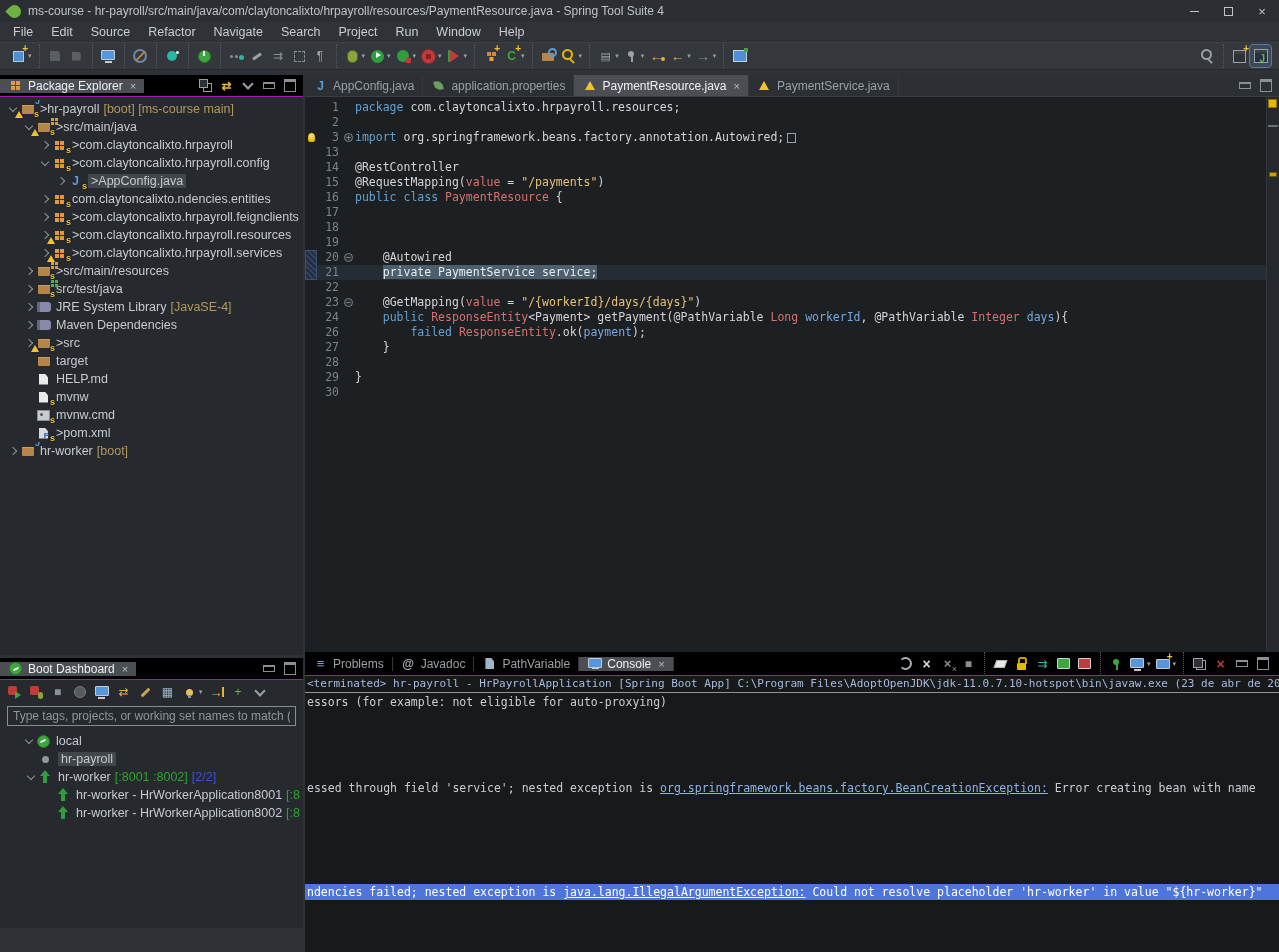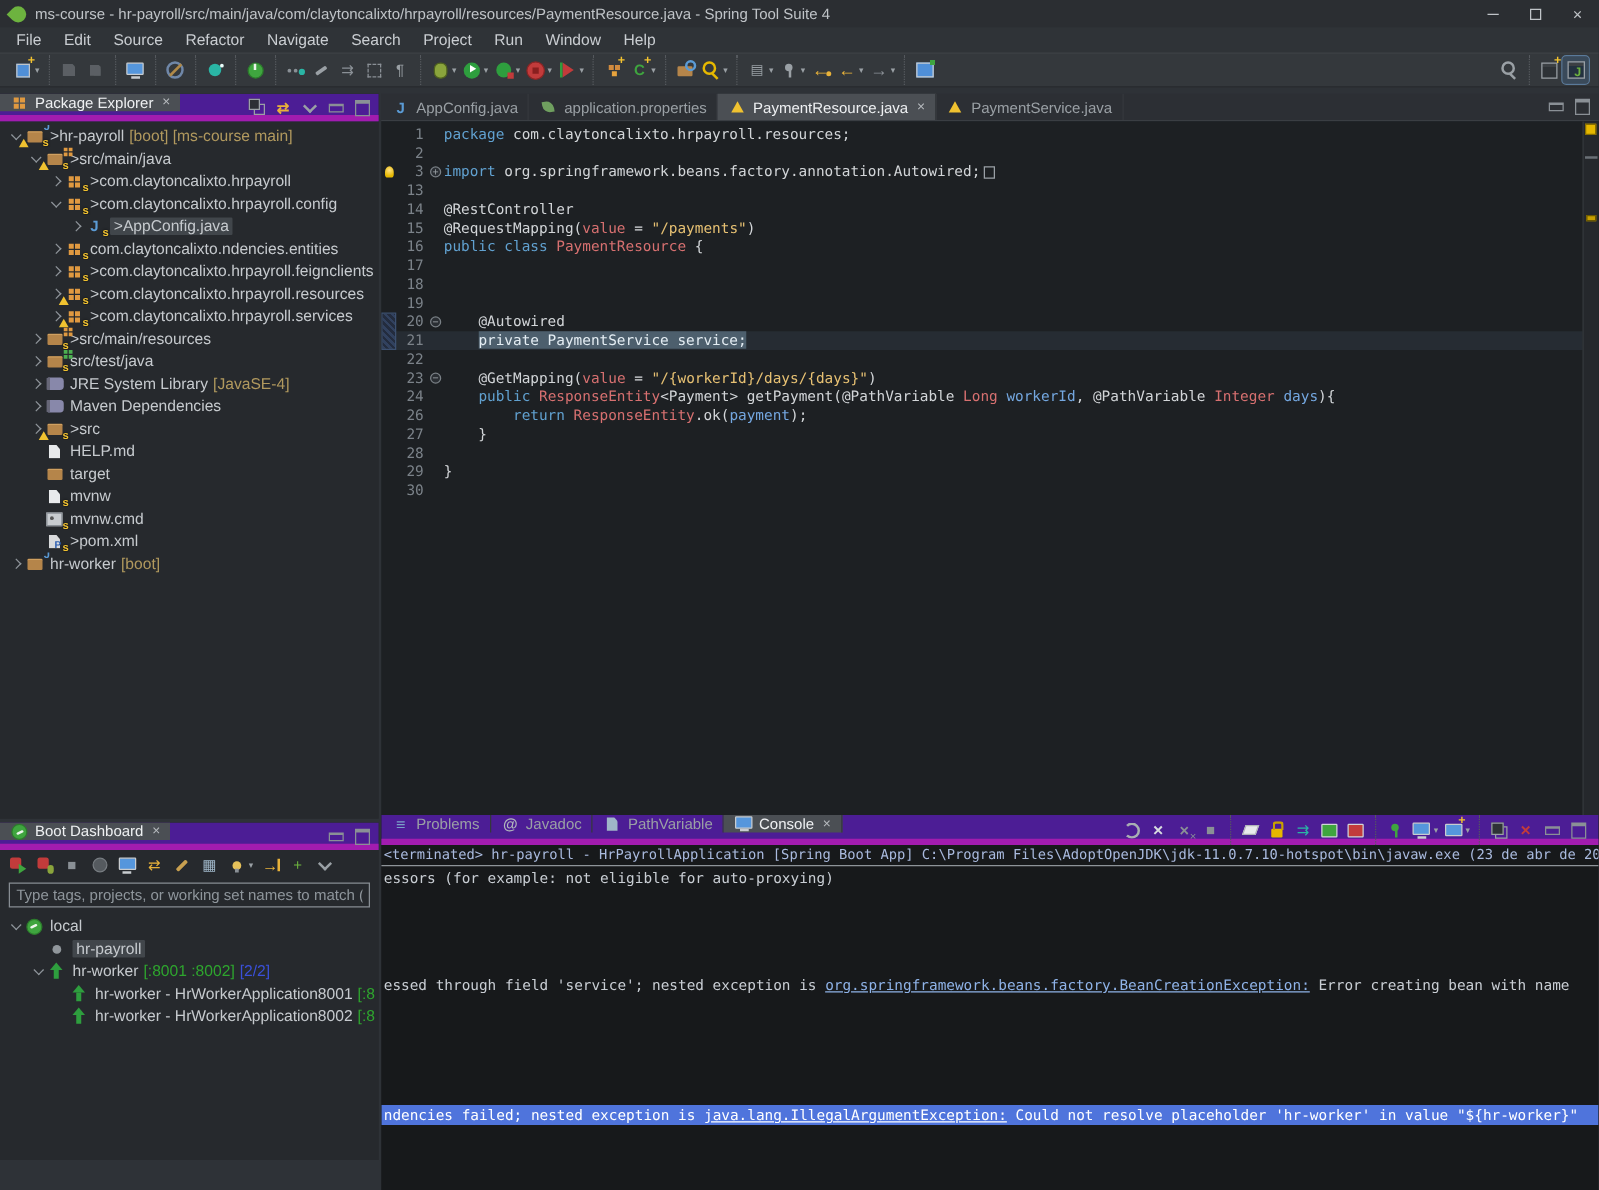--- a/index.html
+++ b/index.html
@@ -30,21 +30,21 @@
 
   
   .main{display:flex;height:882px;padding-top:5px}
   .leftcol{width:303px;flex:none;display:flex;flex-direction:column}
   .rightcol{flex:1;margin-left:2px;display:flex;flex-direction:column;min-width:0}
   .panel{background:#26292d;display:flex;flex-direction:column;overflow:hidden}
   .pe{height:580px}
   .bd{height:270px;margin-top:3px}
 
   
-  .phead{height:22px;display:flex;align-items:flex-start;background:#4c1d95;border-bottom:5px solid #a21caf;font-size:12px;flex:none}
+  .phead{height:22px;display:flex;align-items:center;background:#000000;border-bottom:1px solid #a21caf;font-size:12px;flex:none}
   .ptab,.etab{display:flex;align-items:center;gap:5px;padding:0 8px;color:#9aa0a5;white-space:nowrap}
   .ptab.act,.etab.act{background:#4b4f54;color:#eef0f2}
   .tclose{color:#b8bcc0;font-size:11px;margin-left:2px}
   .phicons{margin-left:auto;display:flex;align-items:center;padding-right:3px}
   .ticn2{position:relative;width:15px;height:13px;display:inline-flex;align-items:center;justify-content:center;flex:none;font-size:11px}
 
   
   .pbody{position:relative;flex:1;font-size:12.5px;padding-top:3px;overflow:hidden}
   .trow{display:flex;align-items:center;height:18px;white-space:nowrap;overflow:hidden}
   .chev{width:13px;flex:none;display:flex;justify-content:center;align-items:center}
@@ -513,27 +513,27 @@
             <span class="chev xr"></span>
             <span class="ticn ic-folder">
               <i class="ovl ovl-warn"></i>
               <i class="ovl ovl-s">s</i>
             </span>
             <span class="pfx">&gt; </span>
             <span class="tlabel">src</span>
           </div>
           <div class="trow" style="padding-left: 22px;">
             <span class="chev xh"></span>
+            <span class="ticn ic-folder"></span>
+            <span class="tlabel">target</span>
+          </div>
+          <div class="trow" style="padding-left: 22px;">
+            <span class="chev xh"></span>
             <span class="ticn ic-file"></span>
             <span class="tlabel">HELP.md</span>
-          </div>
-          <div class="trow" style="padding-left: 22px;">
-            <span class="chev xh"></span>
-            <span class="ticn ic-folder"></span>
-            <span class="tlabel">target</span>
           </div>
           <div class="trow" style="padding-left: 22px;">
             <span class="chev xh"></span>
             <span class="ticn ic-file">
               <i class="ovl ovl-s">s</i>
             </span>
             <span class="tlabel">mvnw</span>
           </div>
           <div class="trow" style="padding-left: 22px;">
             <span class="chev xh"></span>
@@ -611,21 +611,21 @@
           </span>
           <span class="tbi">
             <span class="ic" style="color: rgb(109, 179, 63);">+</span>
           </span>
           <span class="tbi">
             <span class="ic ic-chevdown"></span>
           </span>
         </div>
       <input class="bdfilter" placeholder="Type tags, projects, or working set names to match (in" style="">
       <div class="bdtree">
-          <div class="trow" style="padding-left: 6px;">
+          <div class="trow" style="padding-left: 22px;">
             <span class="chev xd"></span>
             <span class="ticn ic-spring"></span>
             <span class="tlabel">local</span>
           </div>
           <div class="trow" style="padding-left: 24px;">
             <span class="chev xh"></span>
             <span class="ticn ic-dotgray"></span>
             <span class="selbox">
               <span class="tlabel">hr-payroll</span>
             </span>
@@ -697,21 +697,21 @@
           <div class="cline"><span class="cmargin"></span><span class="lnum">15</span><span class="fold"></span><span class="ccode"><span class="tk-ann">@RequestMapping</span><span class="tk-pl">(</span><span class="tk-attr">value</span><span class="tk-pl"> = </span><span class="tk-str">"/payments"</span><span class="tk-pl">)</span></span></div>
           <div class="cline"><span class="cmargin"></span><span class="lnum">16</span><span class="fold"></span><span class="ccode"><span class="tk-kw">public class </span><span class="tk-cls">PaymentResource</span><span class="tk-pl"> {</span></span></div>
           <div class="cline"><span class="cmargin"></span><span class="lnum">17</span><span class="fold"></span><span class="ccode"></span></div>
           <div class="cline"><span class="cmargin"></span><span class="lnum">18</span><span class="fold"></span><span class="ccode"></span></div>
           <div class="cline"><span class="cmargin"></span><span class="lnum">19</span><span class="fold"></span><span class="ccode"></span></div>
           <div class="cline"><span class="cmargin"></span><span class="lnum">20</span><span class="fold"><i class="fmark">−</i></span><span class="ccode"><span class="tk-pl">    </span><span class="tk-ann">@Autowired</span></span></div>
           <div class="cline cur"><span class="cmargin"></span><span class="lnum">21</span><span class="fold"></span><span class="ccode"><span class="tk-pl">    </span><span class="tk-sel">private PaymentService service;</span></span></div>
           <div class="cline"><span class="cmargin"></span><span class="lnum">22</span><span class="fold"></span><span class="ccode"></span></div>
           <div class="cline"><span class="cmargin"></span><span class="lnum">23</span><span class="fold"><i class="fmark">−</i></span><span class="ccode"><span class="tk-pl">    </span><span class="tk-ann">@GetMapping</span><span class="tk-pl">(</span><span class="tk-attr">value</span><span class="tk-pl"> = </span><span class="tk-str">"/{workerId}/days/{days}"</span><span class="tk-pl">)</span></span></div>
           <div class="cline"><span class="cmargin"></span><span class="lnum">24</span><span class="fold"></span><span class="ccode"><span class="tk-pl">    </span><span class="tk-kw">public</span><span class="tk-pl"> </span><span class="tk-cls">ResponseEntity</span><span class="tk-pl">&lt;Payment&gt; getPayment(</span><span class="tk-ann">@PathVariable</span><span class="tk-pl"> </span><span class="tk-cls">Long</span><span class="tk-pl"> </span><span class="tk-par">workerId</span><span class="tk-pl">, </span><span class="tk-ann">@PathVariable</span><span class="tk-pl"> </span><span class="tk-cls">Integer</span><span class="tk-pl"> </span><span class="tk-par">days</span><span class="tk-pl">){</span></span></div>
-          <div class="cline"><span class="cmargin"></span><span class="lnum">26</span><span class="fold"></span><span class="ccode"><span class="tk-pl">        </span><span class="tk-kw">return</span><span class="tk-pl"> </span><span class="tk-cls">ResponseEntity</span><span class="tk-pl">.ok(</span><span class="tk-par">payment</span><span class="tk-pl">);</span></span></div>
+          <div class="cline"><span class="cmargin"></span><span class="lnum">26</span><span class="fold"></span><span class="ccode"><span class="tk-pl">        </span><span class="tk-kw">failed</span><span class="tk-pl"> </span><span class="tk-cls">ResponseEntity</span><span class="tk-pl">.ok(</span><span class="tk-par">payment</span><span class="tk-pl">);</span></span></div>
           <div class="cline"><span class="cmargin"></span><span class="lnum">27</span><span class="fold"></span><span class="ccode"><span class="tk-pl">    }</span></span></div>
           <div class="cline"><span class="cmargin"></span><span class="lnum">28</span><span class="fold"></span><span class="ccode"></span></div>
           <div class="cline"><span class="cmargin"></span><span class="lnum">29</span><span class="fold"></span><span class="ccode"><span class="tk-pl">}</span></span></div>
           <div class="cline"><span class="cmargin"></span><span class="lnum">30</span><span class="fold"></span><span class="ccode"></span></div>
         </div>
       <div class="ovr">
         <span class="ovr-top"></span>
         <span class="ovr-thumb"></span>
         <span class="ovr-warn"></span>
       </div>

